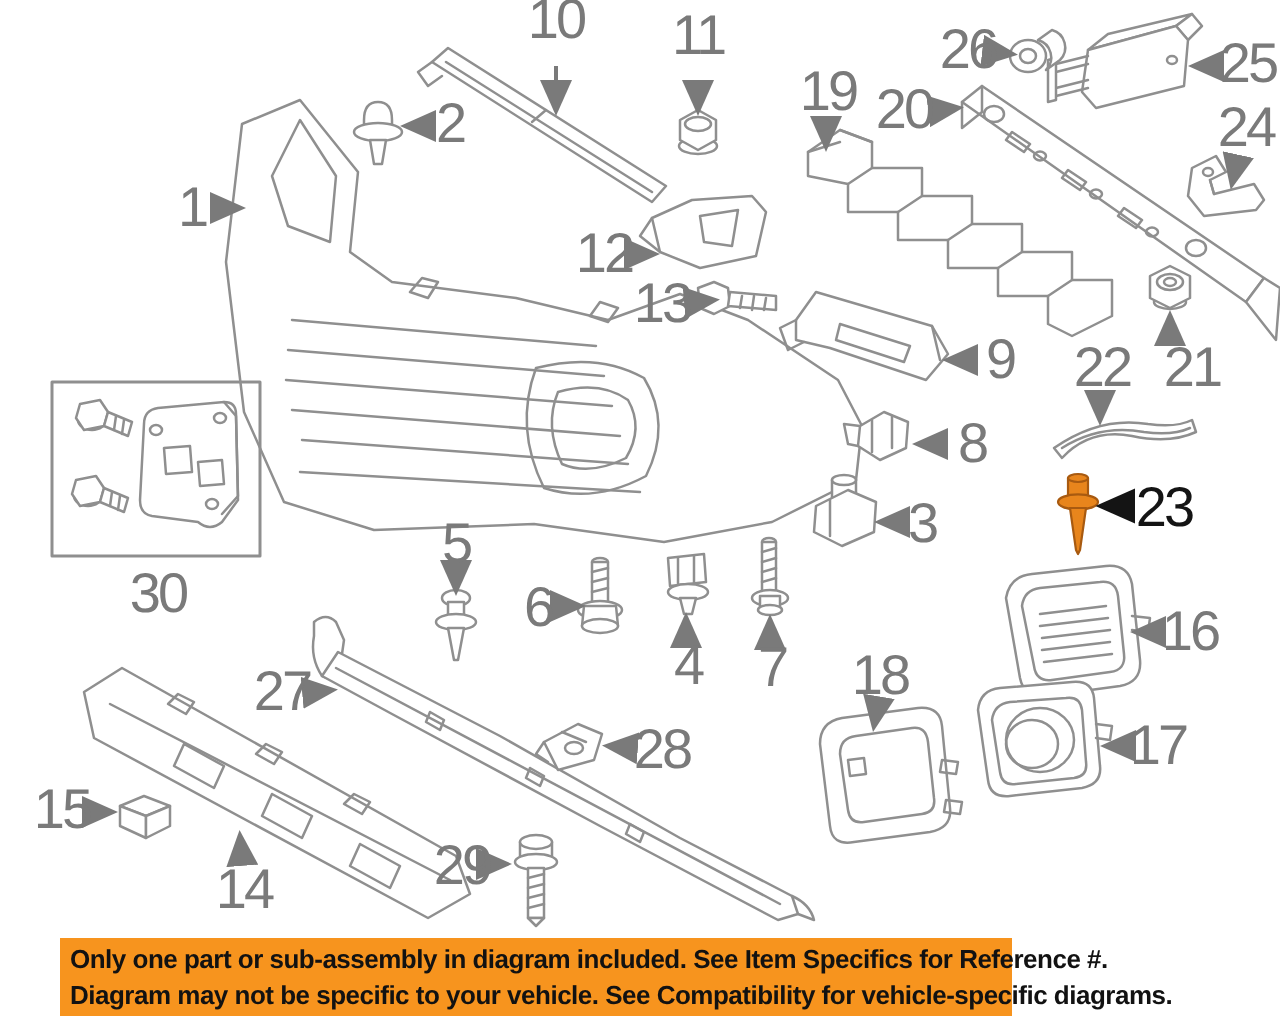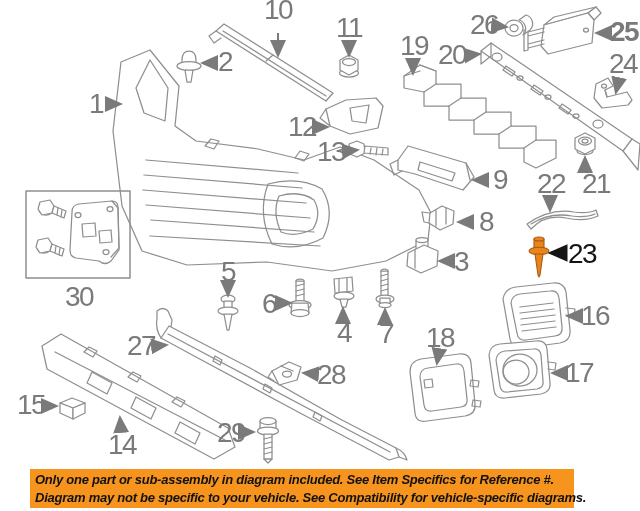--- a/index.html
+++ b/index.html
@@ -15,24 +15,24 @@
     stroke:var(--line);fill:none;stroke-width:1.25;stroke-linejoin:round;stroke-linecap:round;}
   #art .fw{fill:#ffffff;}
   #art .hl{fill:var(--hl);stroke:var(--hl-stroke);stroke-width:1.1;}
   #art .box{stroke-width:1.5;}
   #overlay .arrow{stroke:var(--label);stroke-width:2;}
   #overlay .hl-arrow{stroke:var(--hl-label);stroke-width:2.2;}
   #labels{position:absolute;left:0;top:0;width:100%;height:100%;pointer-events:none;}
   .plabel{position:absolute;transform:translate(-50%,-50%);color:var(--label);
           font-size:28px;letter-spacing:-1.5px;line-height:1;white-space:nowrap;}
   .plabel.hl-label{color:var(--hl-label);}
-  .banner{position:absolute;left:30px;top:469px;width:544px;height:39px;
+  .banner{position:absolute;left:30px;top:469px;width:476px;height:39px;
           background:var(--banner-bg);color:var(--banner-text);
           display:flex;flex-direction:column;justify-content:center;
-          padding-left:5px;box-sizing:border-box;font-style:italic;}
+          padding-left:5px;box-sizing:border-box;}
   .banner div{font-weight:bold;font-size:13px;letter-spacing:-0.25px;line-height:18px;white-space:nowrap;}
 </style>
 </head>
 <body>
 
 <div id="stage">
 
   <svg id="art" class="layer" width="640" height="511" viewBox="0 0 640 511">
 
     <g>
@@ -300,27 +300,27 @@
       <line x1="343" y1="321" x2="343" y2="309" class="arrow" marker-end="url(#ah-g)"></line>
       <line x1="385" y1="321" x2="385" y2="310" class="arrow" marker-end="url(#ah-g)"></line>
       <line x1="317" y1="374" x2="304" y2="373" class="arrow" marker-end="url(#ah-g)"></line>
       <line x1="245" y1="432" x2="253" y2="432" class="arrow" marker-end="url(#ah-g)"></line>
     </svg>
 
   <div id="labels">
       <div class="plabel" style="left: 96px; top: 104px;">1</div>
       <div class="plabel" style="left: 225px; top: 62px;">2</div>
       <div class="plabel" style="left: 278px; top: 10px;">10</div>
-      <div class="plabel" style="left: 349px; top: 28px;">11</div>
+      <div class="plabel" style="left: 349px; top: 18px;">11</div>
       <div class="plabel" style="left: 302px; top: 127px;">12</div>
       <div class="plabel" style="left: 331px; top: 152px;">13</div>
       <div class="plabel" style="left: 414px; top: 46px;">19</div>
       <div class="plabel" style="left: 452px; top: 55px;">20</div>
       <div class="plabel" style="left: 484px; top: 25px;">26</div>
-      <div class="plabel" style="left: 624px; top: 32px; font-weight: bold;">25</div>
+      <div class="plabel" style="left: 624px; top: 32px;">25</div>
       <div class="plabel" style="left: 623px; top: 64px;">24</div>
       <div class="plabel" style="left: 500px; top: 180px;">9</div>
       <div class="plabel" style="left: 486px; top: 222px;">8</div>
       <div class="plabel" style="left: 461px; top: 262px;">3</div>
       <div class="plabel" style="left: 551px; top: 184px;">22</div>
       <div class="plabel" style="left: 586px; top: 184px; margin-left: 10px;">21</div>
       <div class="plabel hl-label" style="left: 582px; top: 254px;">23</div>
       <div class="plabel" style="left: 595px; top: 316px;">16</div>
       <div class="plabel" style="left: 579px; top: 373px;">17</div>
       <div class="plabel" style="left: 440px; top: 338px;">18</div>

